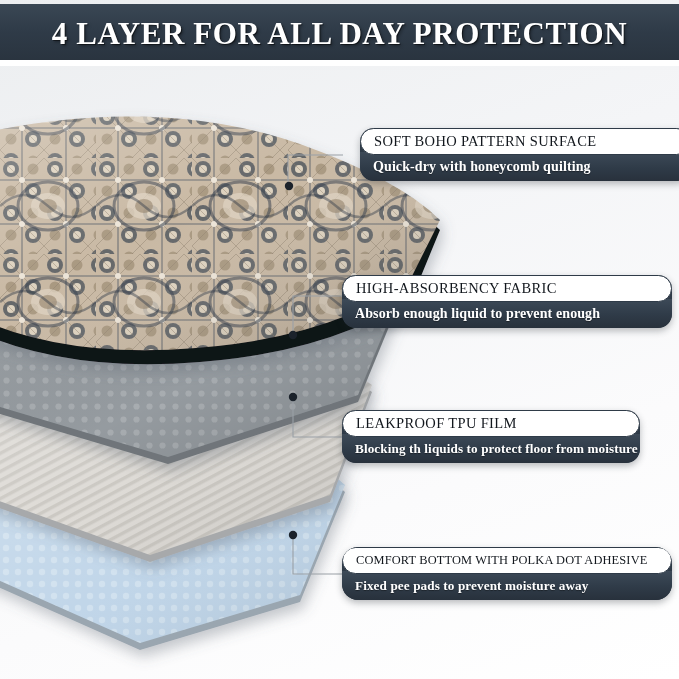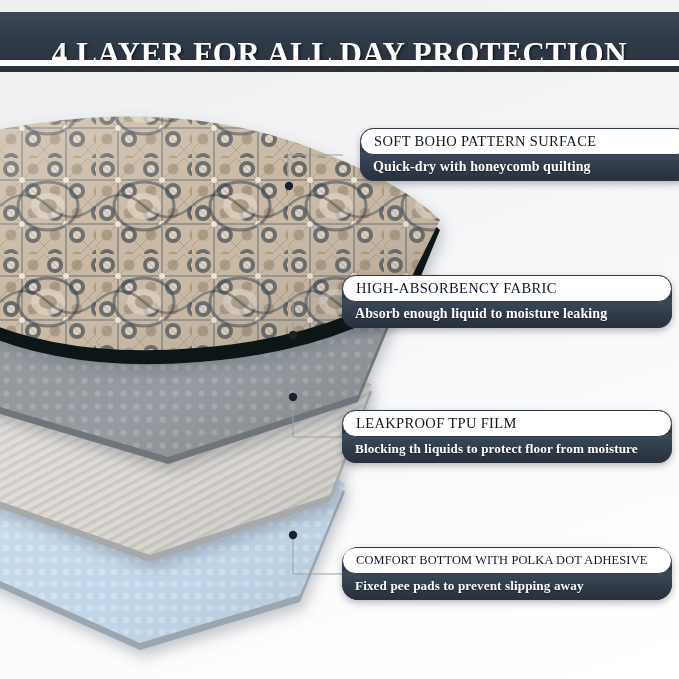--- a/index.html
+++ b/index.html
@@ -12,24 +12,24 @@
   }
   .canvas{
     position:relative;
     width:679px; height:679px;
     background:linear-gradient(160deg,#eceef0 0%,#f4f5f7 38%,#fbfbfc 70%,#ffffff 100%);
     overflow:hidden;
   }
 
   
   .header{
-    position:absolute; left:0; top:12px;
+    position:absolute; left:0; top:4px;
     width:679px; height:60px;
     background:linear-gradient(180deg,#3a4754 0%,#2f3b48 45%,#29333e 100%);
-    display:flex; align-items:flex-end; justify-content:center;
+    display:flex; align-items:center; justify-content:center;
     z-index:40;
   }
   .header-title{
     color:#ffffff;
     font-family:"Liberation Serif", serif;
     font-weight:bold;
     font-size:31px;
     letter-spacing:.6px;
     text-transform:uppercase;
     text-shadow:1px 1px 0 rgba(0,0,0,.45), 2px 2px 3px rgba(0,0,0,.35);
@@ -236,35 +236,35 @@
     <div class="label-bottom">
       <span>Quick-dry with honeycomb quilting</span>
     </div>
   </div>
 
   <div class="label" style="left:342px; top:275px;">
     <div class="label-top">
       <span>HIGH-ABSORBENCY FABRIC</span>
     </div>
     <div class="label-bottom">
-      <span>Absorb enough liquid to moisture leaking</span>
-    </div>
-  </div>
-
-  <div class="label small" style="left:342px; top:410px; width:330px;">
+      <span>Absorb enough liquid to prevent enough</span>
+    </div>
+  </div>
+
+  <div class="label small" style="left:342px; top:410px; width:298px;">
     <div class="label-top">
       <span style="font-size:14.5px; letter-spacing:.35px;">LEAKPROOF TPU FILM</span>
     </div>
     <div class="label-bottom">
       <span>Blocking th liquids to protect floor from moisture</span>
     </div>
   </div>
 
   <div class="label small" style="left:342px; top:547px; width:330px;border-radius:16px;">
     <div class="label-top">
       <span>COMFORT BOTTOM WITH POLKA DOT ADHESIVE</span>
     </div>
     <div class="label-bottom">
-      <span>Fixed pee pads to prevent slipping away</span>
+      <span>Fixed pee pads to prevent moisture away</span>
     </div>
   </div>
 
 </div>
 
 </body></html>

